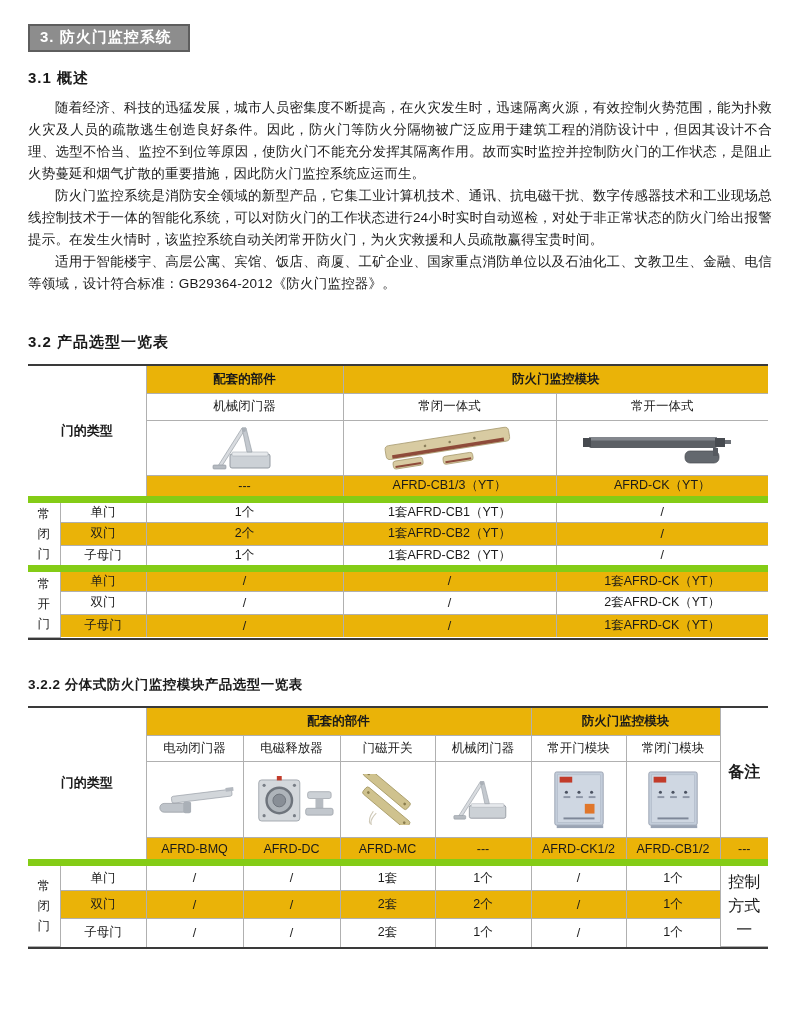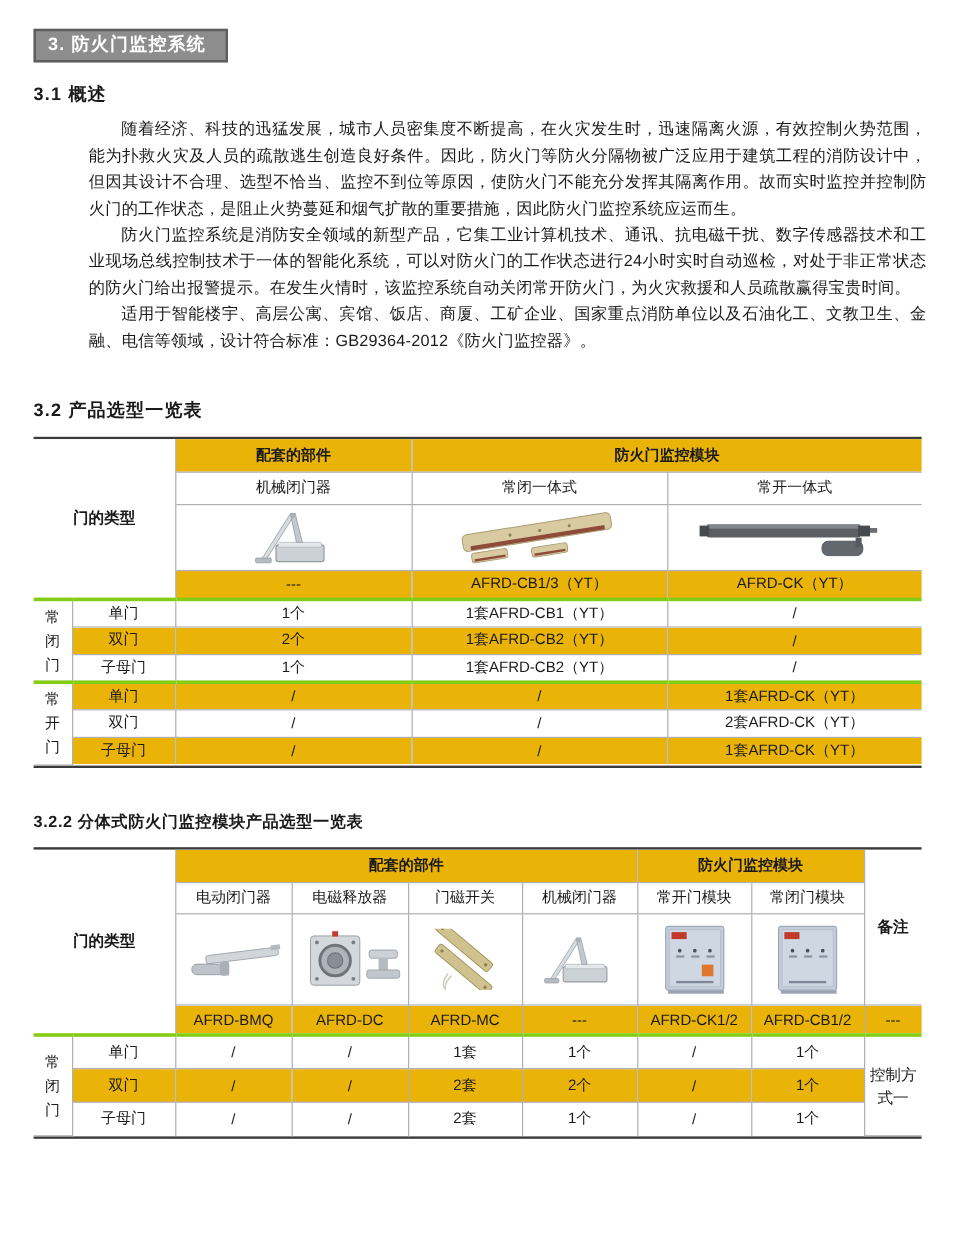--- a/index.html
+++ b/index.html
@@ -21,21 +21,21 @@
     color: #ffffff;
     font-size: 15px;
     font-weight: bold;
     padding: 2px 16px 3px 10px;
     letter-spacing: 1px;
   }
 
   .h-level2 { font-size: 15px; font-weight: bold; margin: 17px 0 0 0; letter-spacing: 1px; }
   .h-level3 { font-size: 13.5px; font-weight: bold; margin: 16px 0 0 0; letter-spacing: 0.5px; }
 
-  .paras { margin-top: 9px; margin-left: 46px; }
+  .paras { margin-top: 9px; }
   .paras p {
     margin: 0;
     font-size: 13.5px;
     line-height: 22px;
     text-align: justify;
     text-indent: 2em;
     letter-spacing: 0.2px;
   }
 
   .tablewrap {
@@ -71,31 +71,31 @@
   .t1-img { height: 55px; }
   .t1-model { height: 24px; }
   .t1-data { height: 23px; }
 
   .t2-h1 { height: 28px; }
   .t2-h2 { height: 26px; }
   .t2-img { height: 76px; }
   .t2-model { height: 25px; margin-top: 11px; }
   .t2-data { height: 28px; }
 
-  .group-start td { border-top: 3px solid #84cc16; text-align: center; }
+  .group-start td { border-top: 7px solid #84cc16; text-align: center; }
   .model-row td { border-top: 1px solid #9a9a9a; }
 
   .vtext {
     display: inline-block;
     width: 1.15em;
     word-break: break-all;
     line-height: 1.6;
     font-size: 12.5px;
   }
-  .remark-cell { font-size: 13px; line-height: 1.5; background:#ffffff; }
+  .remark-cell { font-size: 16px; line-height: 1.5; background:#ffffff; }
   td.imgcell { padding: 0; }
   svg { display: inline-block; vertical-align: middle; }
 </style>
 </head>
 <body>
 
 <div class="page">
   <div class="inner">
 
     <div>

